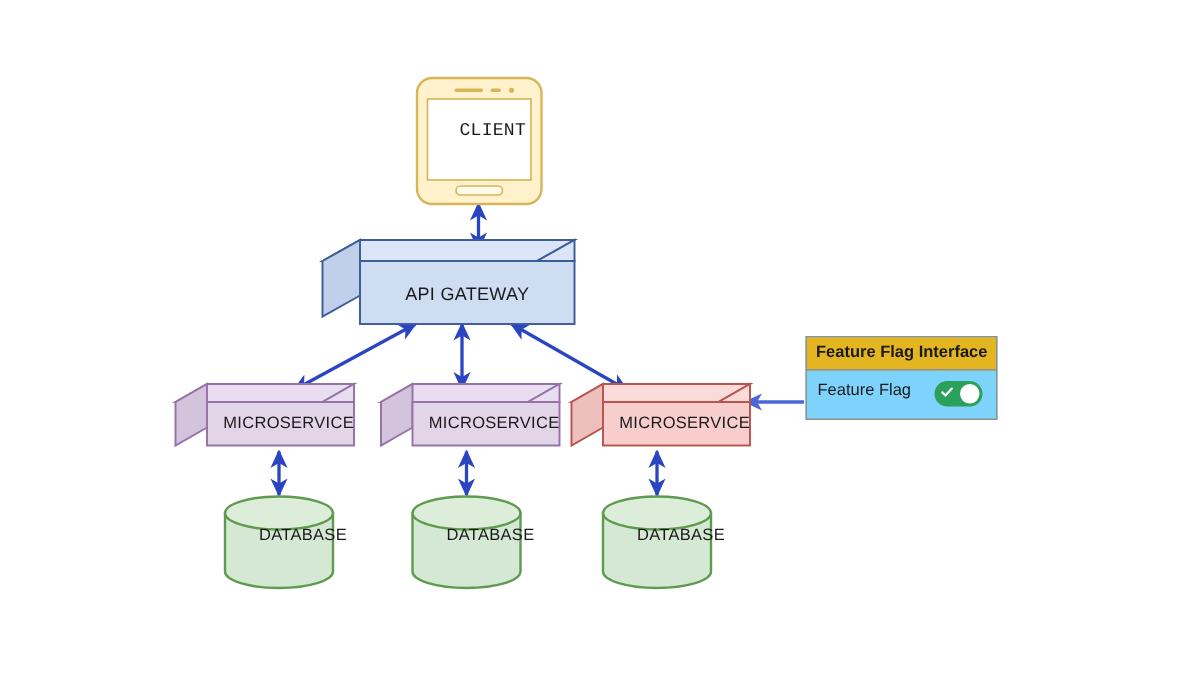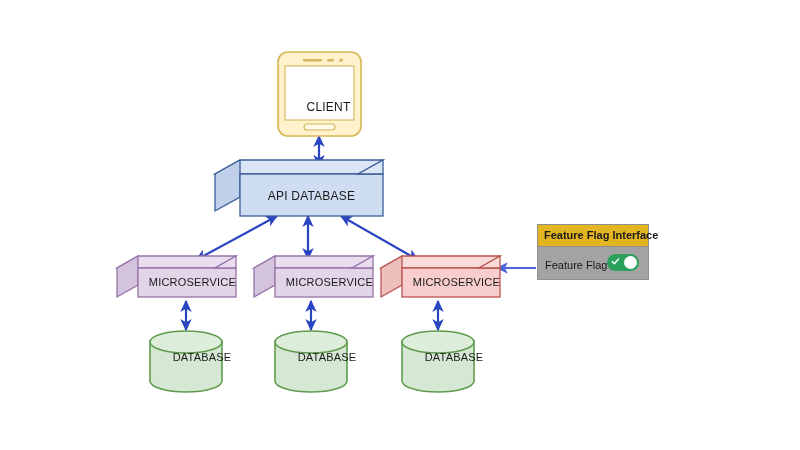--- a/index.html
+++ b/index.html
@@ -41,39 +41,39 @@
   .label-client   { font-size: 12px; }
   .label-gateway  { font-size: 12px; }
   .label-ms       { font-size: 11px; text-align: right; }
   .label-db       { font-size: 11px; padding-left: 16px; }
 
   
   #feature-panel {
     position: absolute;
     left: 537px;
     top: 224px;
-    width: 112px;
+    width: 128px;
     z-index: 4;
     border: 1px solid #8f8f8f;
-    background: #a3a3a3;
+    background: #7dd3fc;
     box-sizing: border-box;
   }
   #feature-panel-header {
     background: #e3b520;
     border-bottom: 1px solid #8f8f8f;
     color: #1a1a1a;
     font-size: 11px;
     font-weight: bold;
     padding: 4px 6px 5px 6px;
     line-height: 1.1;
     white-space: nowrap;
   }
   #feature-panel-body {
     display: flex;
-    align-items: flex-end;
+    align-items: flex-start;
     justify-content: space-between;
     padding: 7px 9px 8px 7px;
   }
   #feature-flag-label {
     font-size: 11px;
     color: #1a1a1a;
     white-space: nowrap;
   }
   .toggle {
     position: relative;
@@ -183,23 +183,23 @@
       <path d="M275,342 L275,381 A36,11 0 0 0 347,381 L347,342 Z" fill="#d5e8d4" stroke="#5f9b4e" stroke-width="1.6"></path>
       <ellipse cx="311" cy="342" rx="36" ry="11" fill="#dcedda" stroke="#5f9b4e" stroke-width="1.6"></ellipse>
     </g>
 
     <g>
       <path d="M402,342 L402,381 A36,11 0 0 0 474,381 L474,342 Z" fill="#d5e8d4" stroke="#5f9b4e" stroke-width="1.6"></path>
       <ellipse cx="438" cy="342" rx="36" ry="11" fill="#dcedda" stroke="#5f9b4e" stroke-width="1.6"></ellipse>
     </g>
   </svg>
 
-  <div class="node-label label-client" style="left:278px; top:100px; width:101px;">CLIENT</div>
-
-  <div class="node-label label-gateway" style="left:240px; top:189px; width:143px;">API DATABASE</div>
+  <div class="node-label label-client" style="left:278px; top:80px; width:101px;font-family:Liberation Mono, monospace;">CLIENT</div>
+
+  <div class="node-label label-gateway" style="left:240px; top:189px; width:143px;">API GATEWAY</div>
 
   <div class="node-label label-ms" style="left:138px; top:276px; width:98px;">MICROSERVICE</div>
 
   <div class="node-label label-ms" style="left:275px; top:276px; width:98px;">MICROSERVICE</div>
 
   <div class="node-label label-ms" style="left:402px; top:276px; width:98px;">MICROSERVICE</div>
 
   <div class="node-label label-db" style="left:150px; top:351px; width:72px;">DATABASE</div>
 
   <div class="node-label label-db" style="left:275px; top:351px; width:72px;">DATABASE</div>

